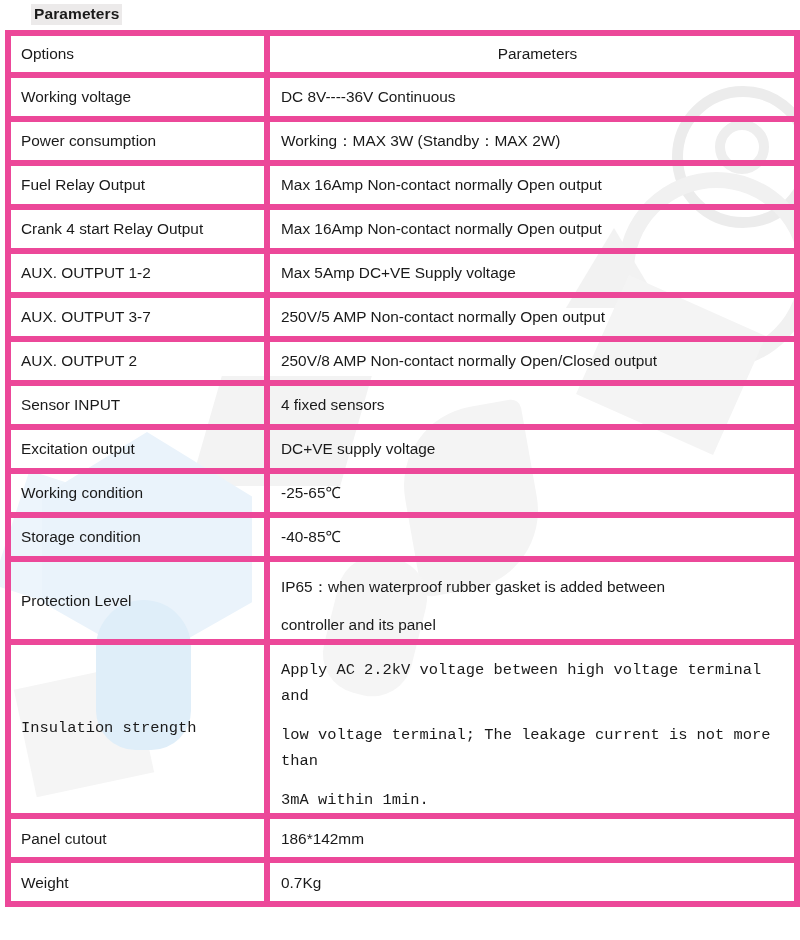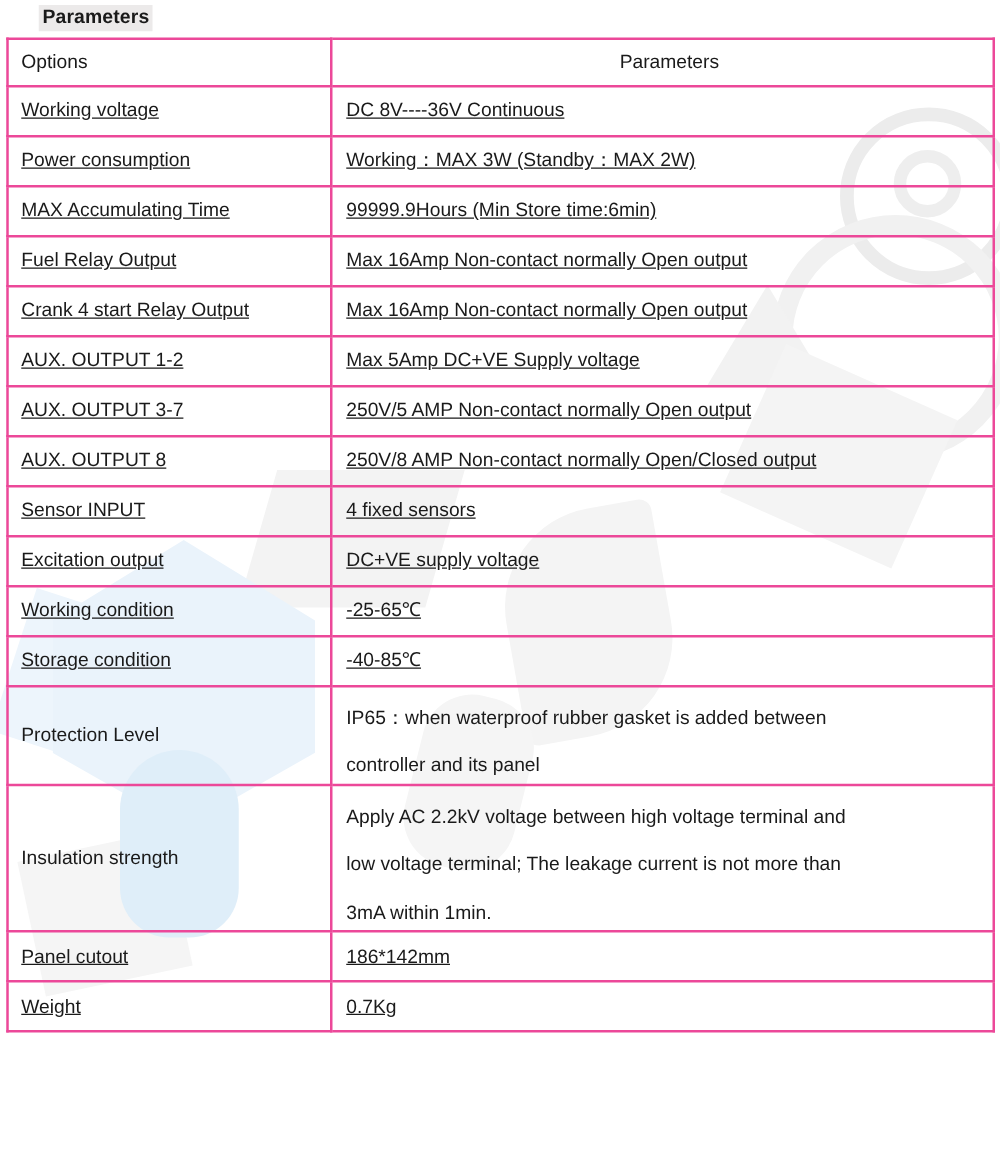--- a/index.html
+++ b/index.html
@@ -125,43 +125,43 @@
     width: 789px;
     border-collapse: collapse;
     table-layout: fixed;
     z-index: 2;
     background: transparent;
   }
   #params-table col.c-opt { width: 259px; }
   #params-table col.c-val { width: 530px; }
 
   #params-table td {
-    border: 2px solid #ec4899;
+    border: 6px solid #ec4899;
     font-size: 15.4px;
     line-height: 1.0;
     padding: 0 0 0 10px;
     vertical-align: middle;
     background: transparent;
   }
   #params-table td.val { padding-left: 11px; }
 
   
-  tr.r-std td { height: 38px; text-decoration: underline; }
+  tr.r-std td { height: 38px; }
   
   tr.r-head td { height: 36px; }
   tr.r-head td.val {
     text-align: center;
     padding-left: 0;
   }
   tr.r-head td.opt { vertical-align: top; padding-top: 9px; }
 
   
   tr.r-two td { height: 62px; }
   
-  tr.r-three td { height: 90px; }
+  tr.r-three td { height: 90px; font-family: Liberation Mono, monospace; }
 
   .ml { line-height: 1.72; margin-top: 12px; }
   .ml-2 { line-height: 1.70; }
 </style>
 </head>
 <body>
 
 <div id="watermark-layer">
   <div class="wm-shape wm-ring"></div>
   <div class="wm-shape wm-ring-inner"></div>
@@ -195,24 +195,20 @@
     <tr class="r-std">
       <td class="opt">Working voltage</td>
       <td class="val">DC 8V----36V Continuous</td>
     </tr>
 
     <tr class="r-std">
       <td class="opt">Power consumption</td>
       <td class="val">Working：MAX 3W (Standby：MAX 2W)</td>
     </tr>
 
-    <tr class="r-std">
-      <td class="opt">MAX Accumulating Time</td>
-      <td class="val">99999.9Hours (Min Store time:6min)</td>
-    </tr>
 
 
     <tr class="r-std">
       <td class="opt">Fuel Relay Output</td>
       <td class="val">Max 16Amp Non-contact normally Open output</td>
     </tr>
 
 
     <tr class="r-std">
       <td class="opt">Crank 4 start Relay Output</td>
@@ -223,21 +219,21 @@
       <td class="opt">AUX. OUTPUT 1-2</td>
       <td class="val">Max 5Amp DC+VE Supply voltage</td>
     </tr>
 
     <tr class="r-std">
       <td class="opt">AUX. OUTPUT 3-7</td>
       <td class="val">250V/5 AMP Non-contact normally Open output</td>
     </tr>
 
     <tr class="r-std">
-      <td class="opt">AUX. OUTPUT 8</td>
+      <td class="opt">AUX. OUTPUT 2</td>
       <td class="val">250V/8 AMP Non-contact normally Open/Closed output</td>
     </tr>
 
     <tr class="r-std">
       <td class="opt">Sensor INPUT</td>
       <td class="val">4 fixed sensors</td>
     </tr>
 
     <tr class="r-std">
       <td class="opt">Excitation output</td>

